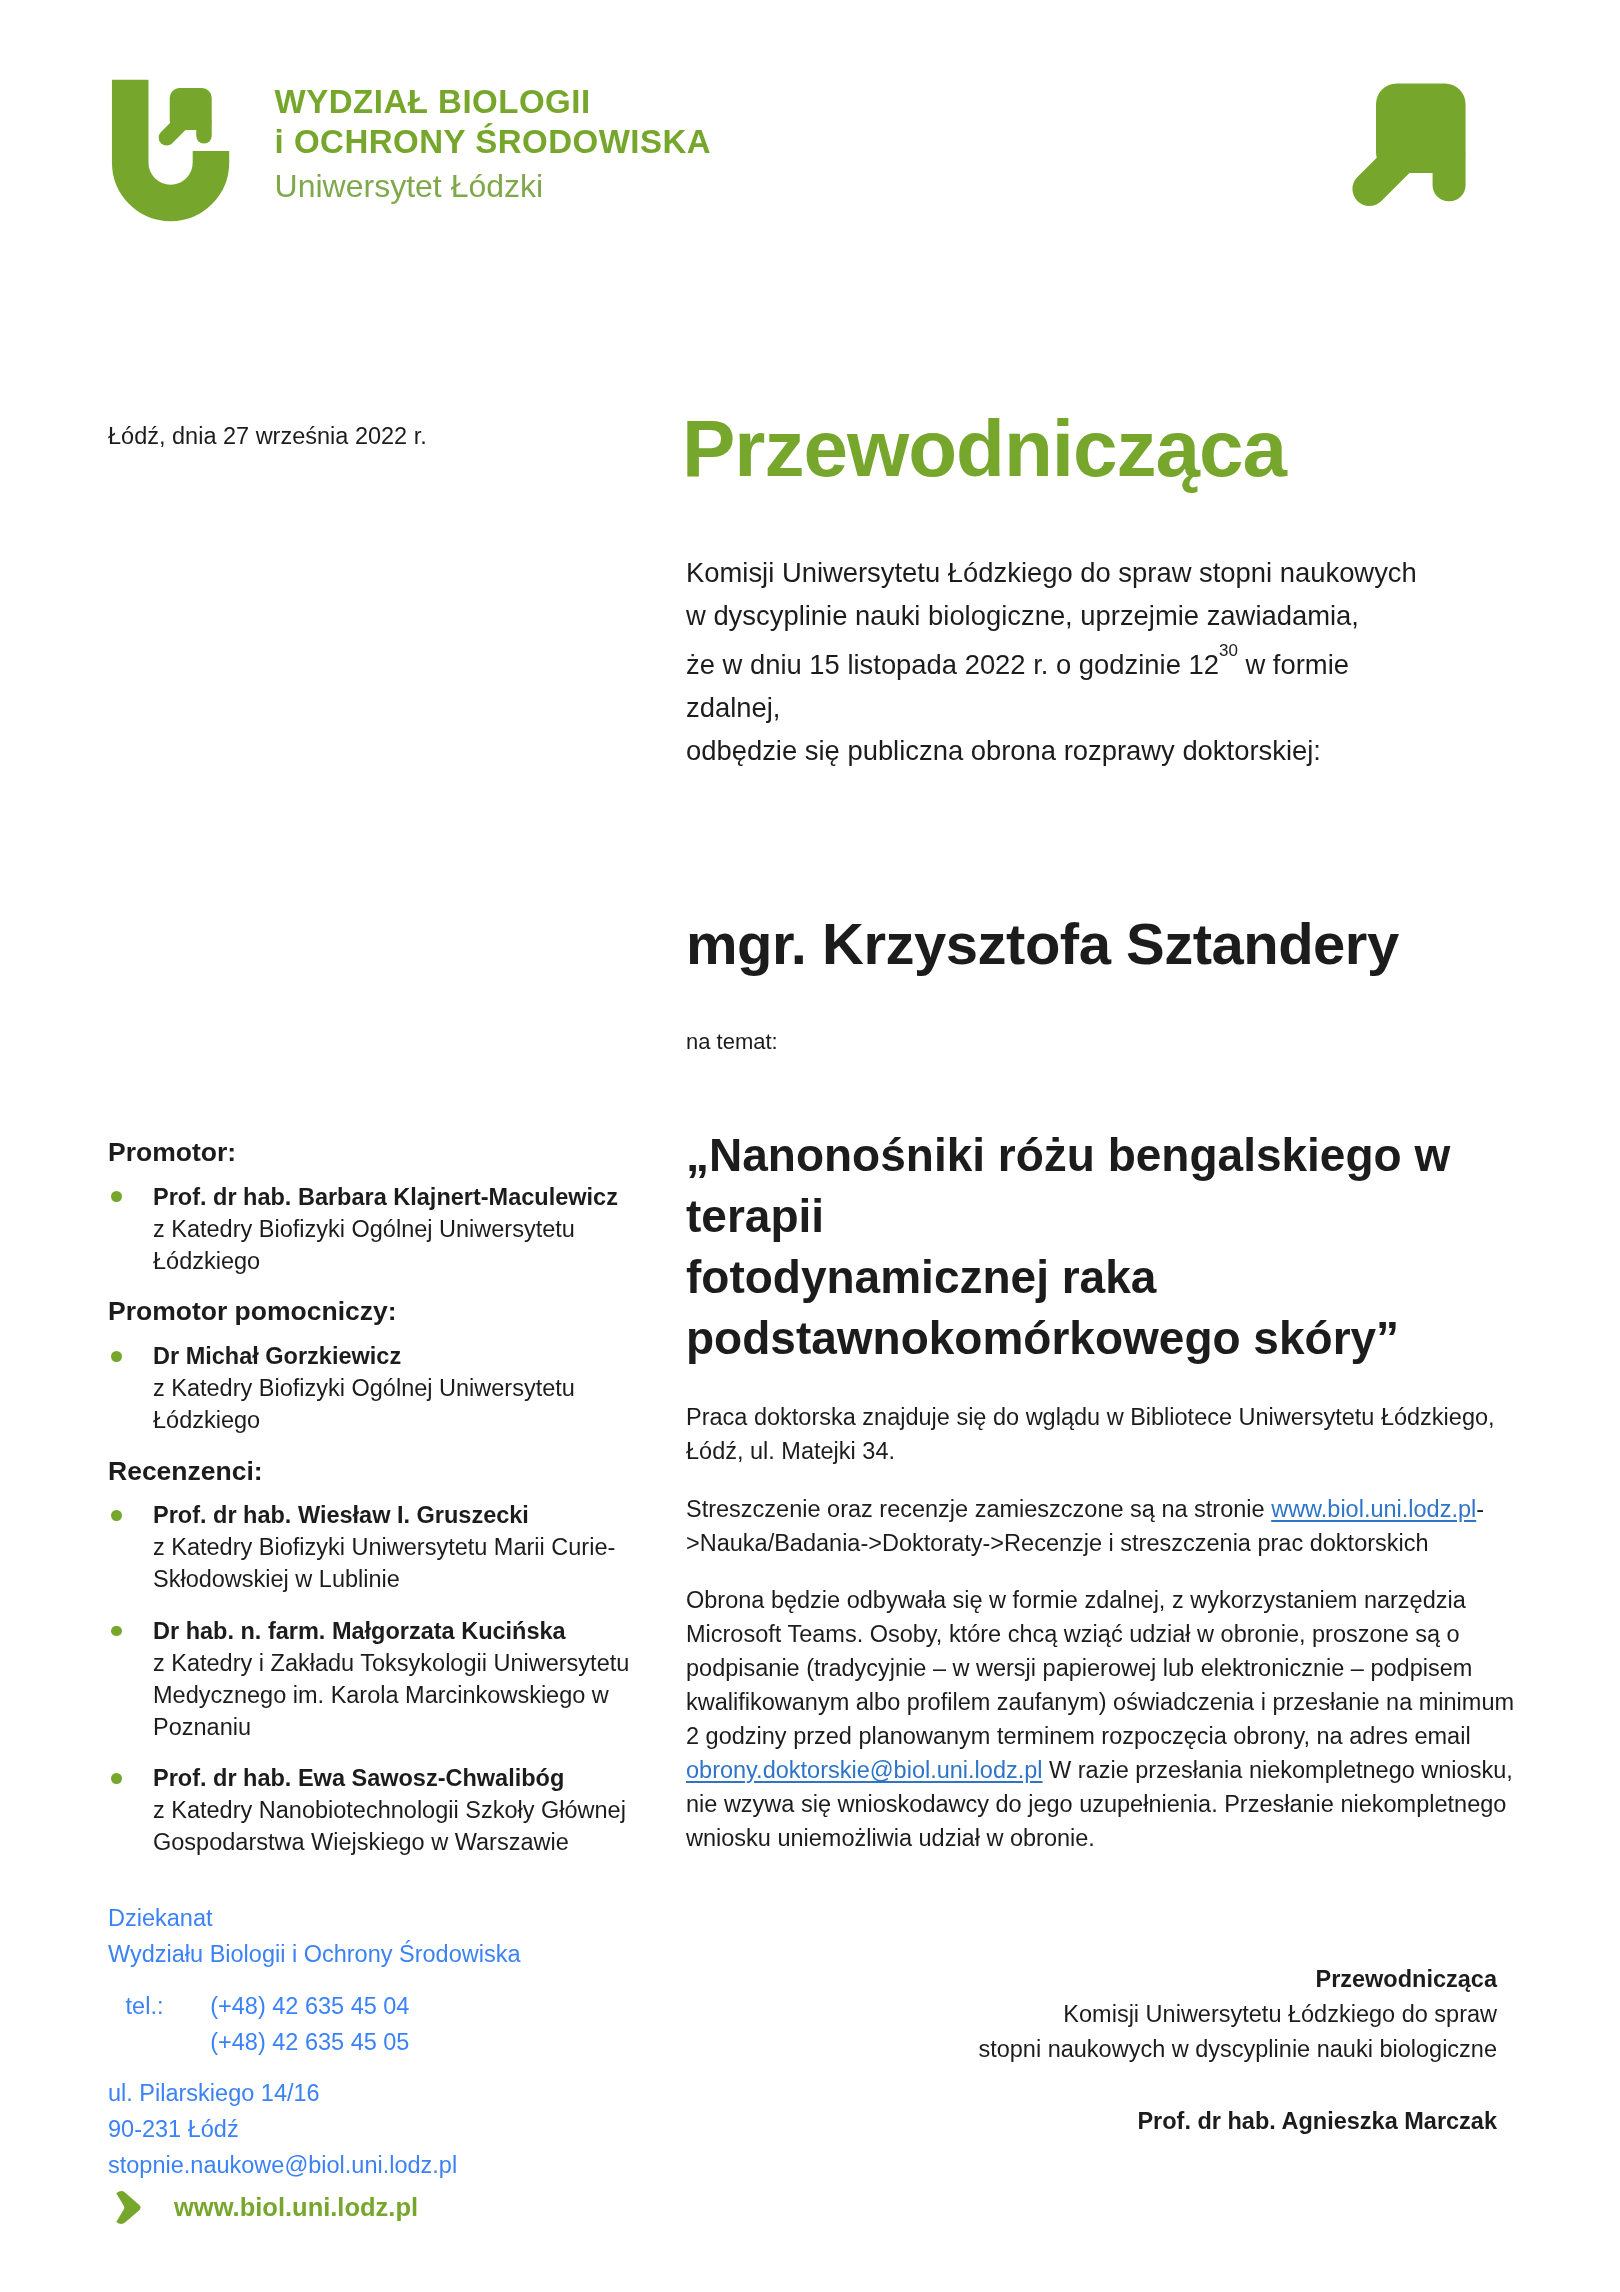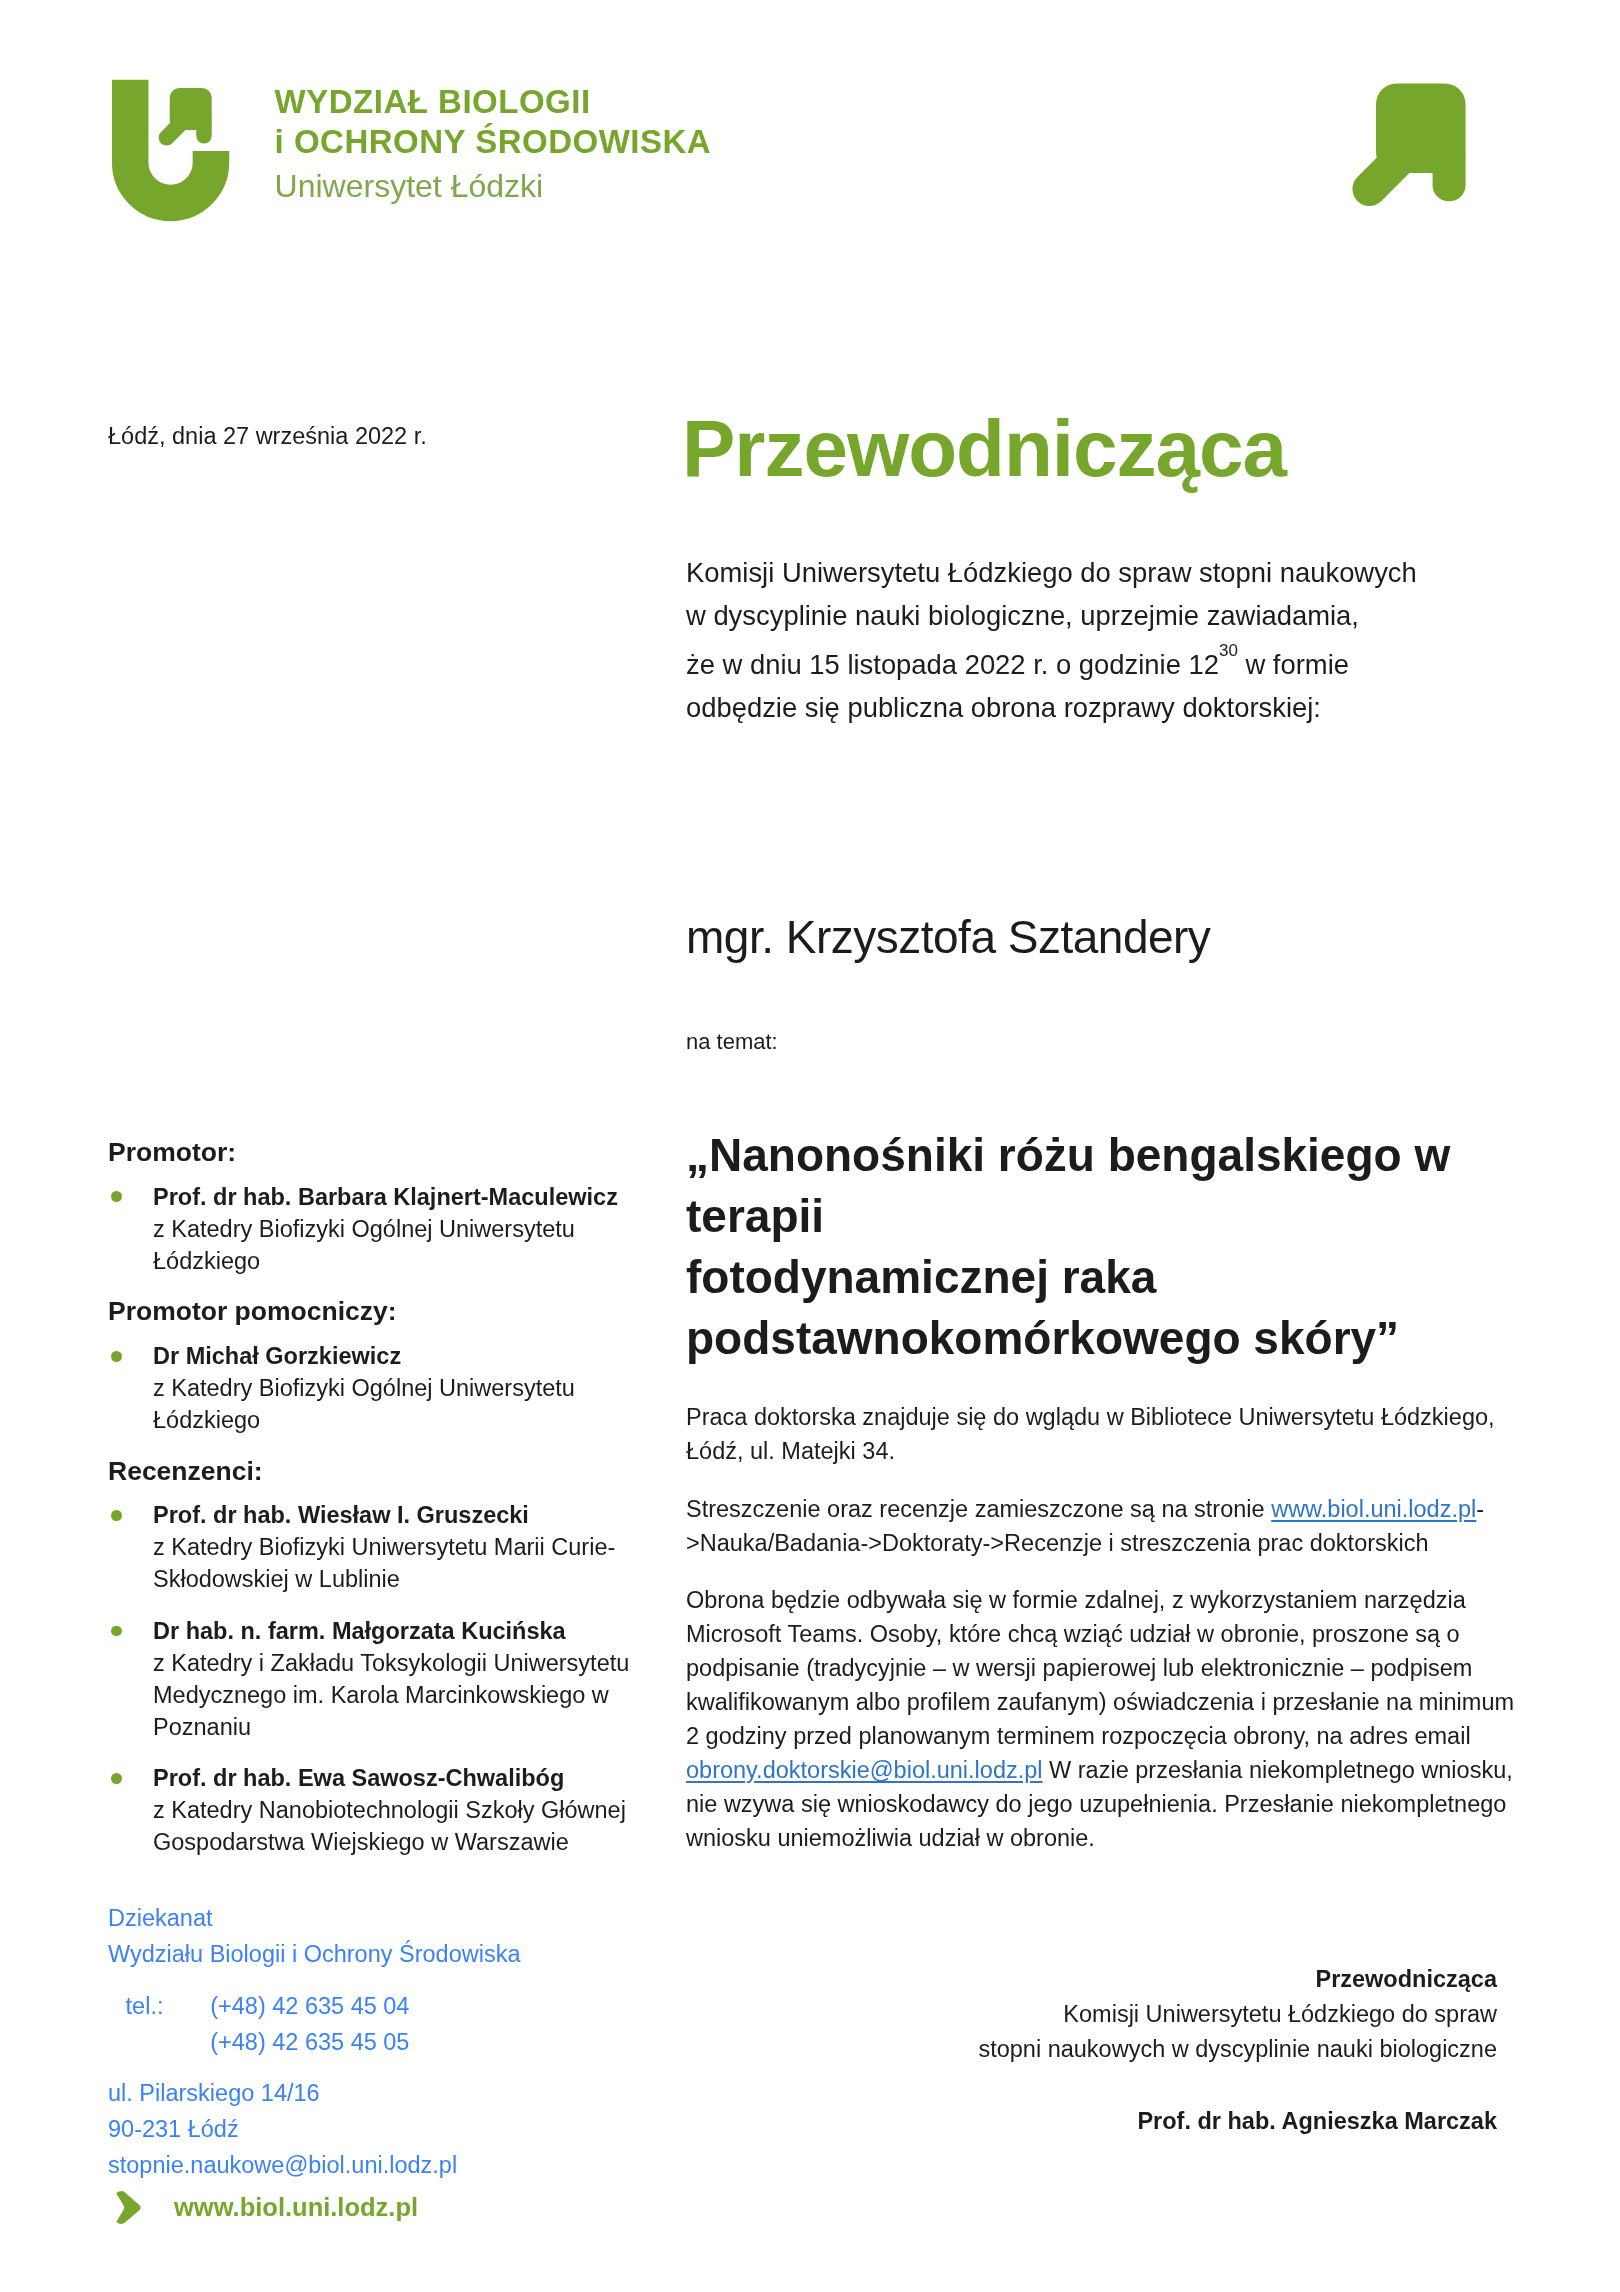--- a/index.html
+++ b/index.html
@@ -18,21 +18,21 @@
   .date-line{position:absolute;left:108px;top:423px;font-size:23.5px;color:#1c1c1c;}
   .main-heading{
     position:absolute;left:682px;top:404px;font-size:80px;font-weight:bold;
     color:#76a72c;letter-spacing:-1px;line-height:1.12;white-space:nowrap;
   }
   
   .intro{position:absolute;left:686px;top:551px;width:863px;font-size:27.4px;line-height:43px;}
   .intro b{font-weight:normal;}
   .intro sup{font-size:0.62em;position:relative;top:-0.5em;}
   
-  .candidate{position:absolute;left:686px;top:910px;font-size:46px;font-weight:normal;letter-spacing:-0.5px;}
+  .candidate{position:absolute;left:686px;top:910px;font-size:58px;font-weight:bold;letter-spacing:-0.5px;}
   .subject-label{position:absolute;left:686px;top:1029px;font-size:22px;text-align:right;}
   .thesis-title{position:absolute;left:686px;top:1125px;width:863px;font-size:46px;font-weight:bold;line-height:61px;}
   
   .committee{position:absolute;left:108px;top:1137px;width:573px;font-size:23.5px;line-height:32px;}
   .side-heading{font-size:26.5px;font-weight:bold;margin:0 0 13.7px 0;line-height:30px;}
   .side-heading.mt{margin-top:9.8px;}
   .person{position:relative;padding-left:45px;margin-bottom:19.6px;}
   .bullet{position:absolute;left:2.9px;top:10.8px;width:10.8px;height:10.8px;border-radius:50%;background:#76a72c;}
   .person-name{font-weight:bold;}
   
@@ -83,20 +83,23 @@
   </svg>
 
   <div class="date-line">Łódź, dnia 27 września 2022 r.</div>
   <div class="main-heading">Przewodnicząca</div>
 
   <div class="intro">
     <div>Komisji Uniwersytetu Łódzkiego do spraw stopni naukowych</div>
     <div>w dyscyplinie nauki biologiczne, uprzejmie zawiadamia,</div>
     <div>
       <span>że w dniu </span><b><span>15 listopada 2022 r. o godzinie 12</span><sup>30</sup><span> w formie</span></b>
+    </div>
+    <div>
+      <b>zdalnej</b><span>,</span>
     </div>
     <div>odbędzie się publiczna obrona rozprawy doktorskiej:</div>
   </div>
 
   <div class="candidate">mgr. Krzysztofa Sztandery</div>
   <div class="subject-label">na temat:</div>
   <div class="thesis-title">
     <div>„Nanonośniki różu bengalskiego w terapii</div>
     <div>fotodynamicznej raka</div>
     <div>podstawnokomórkowego skóry”</div>

